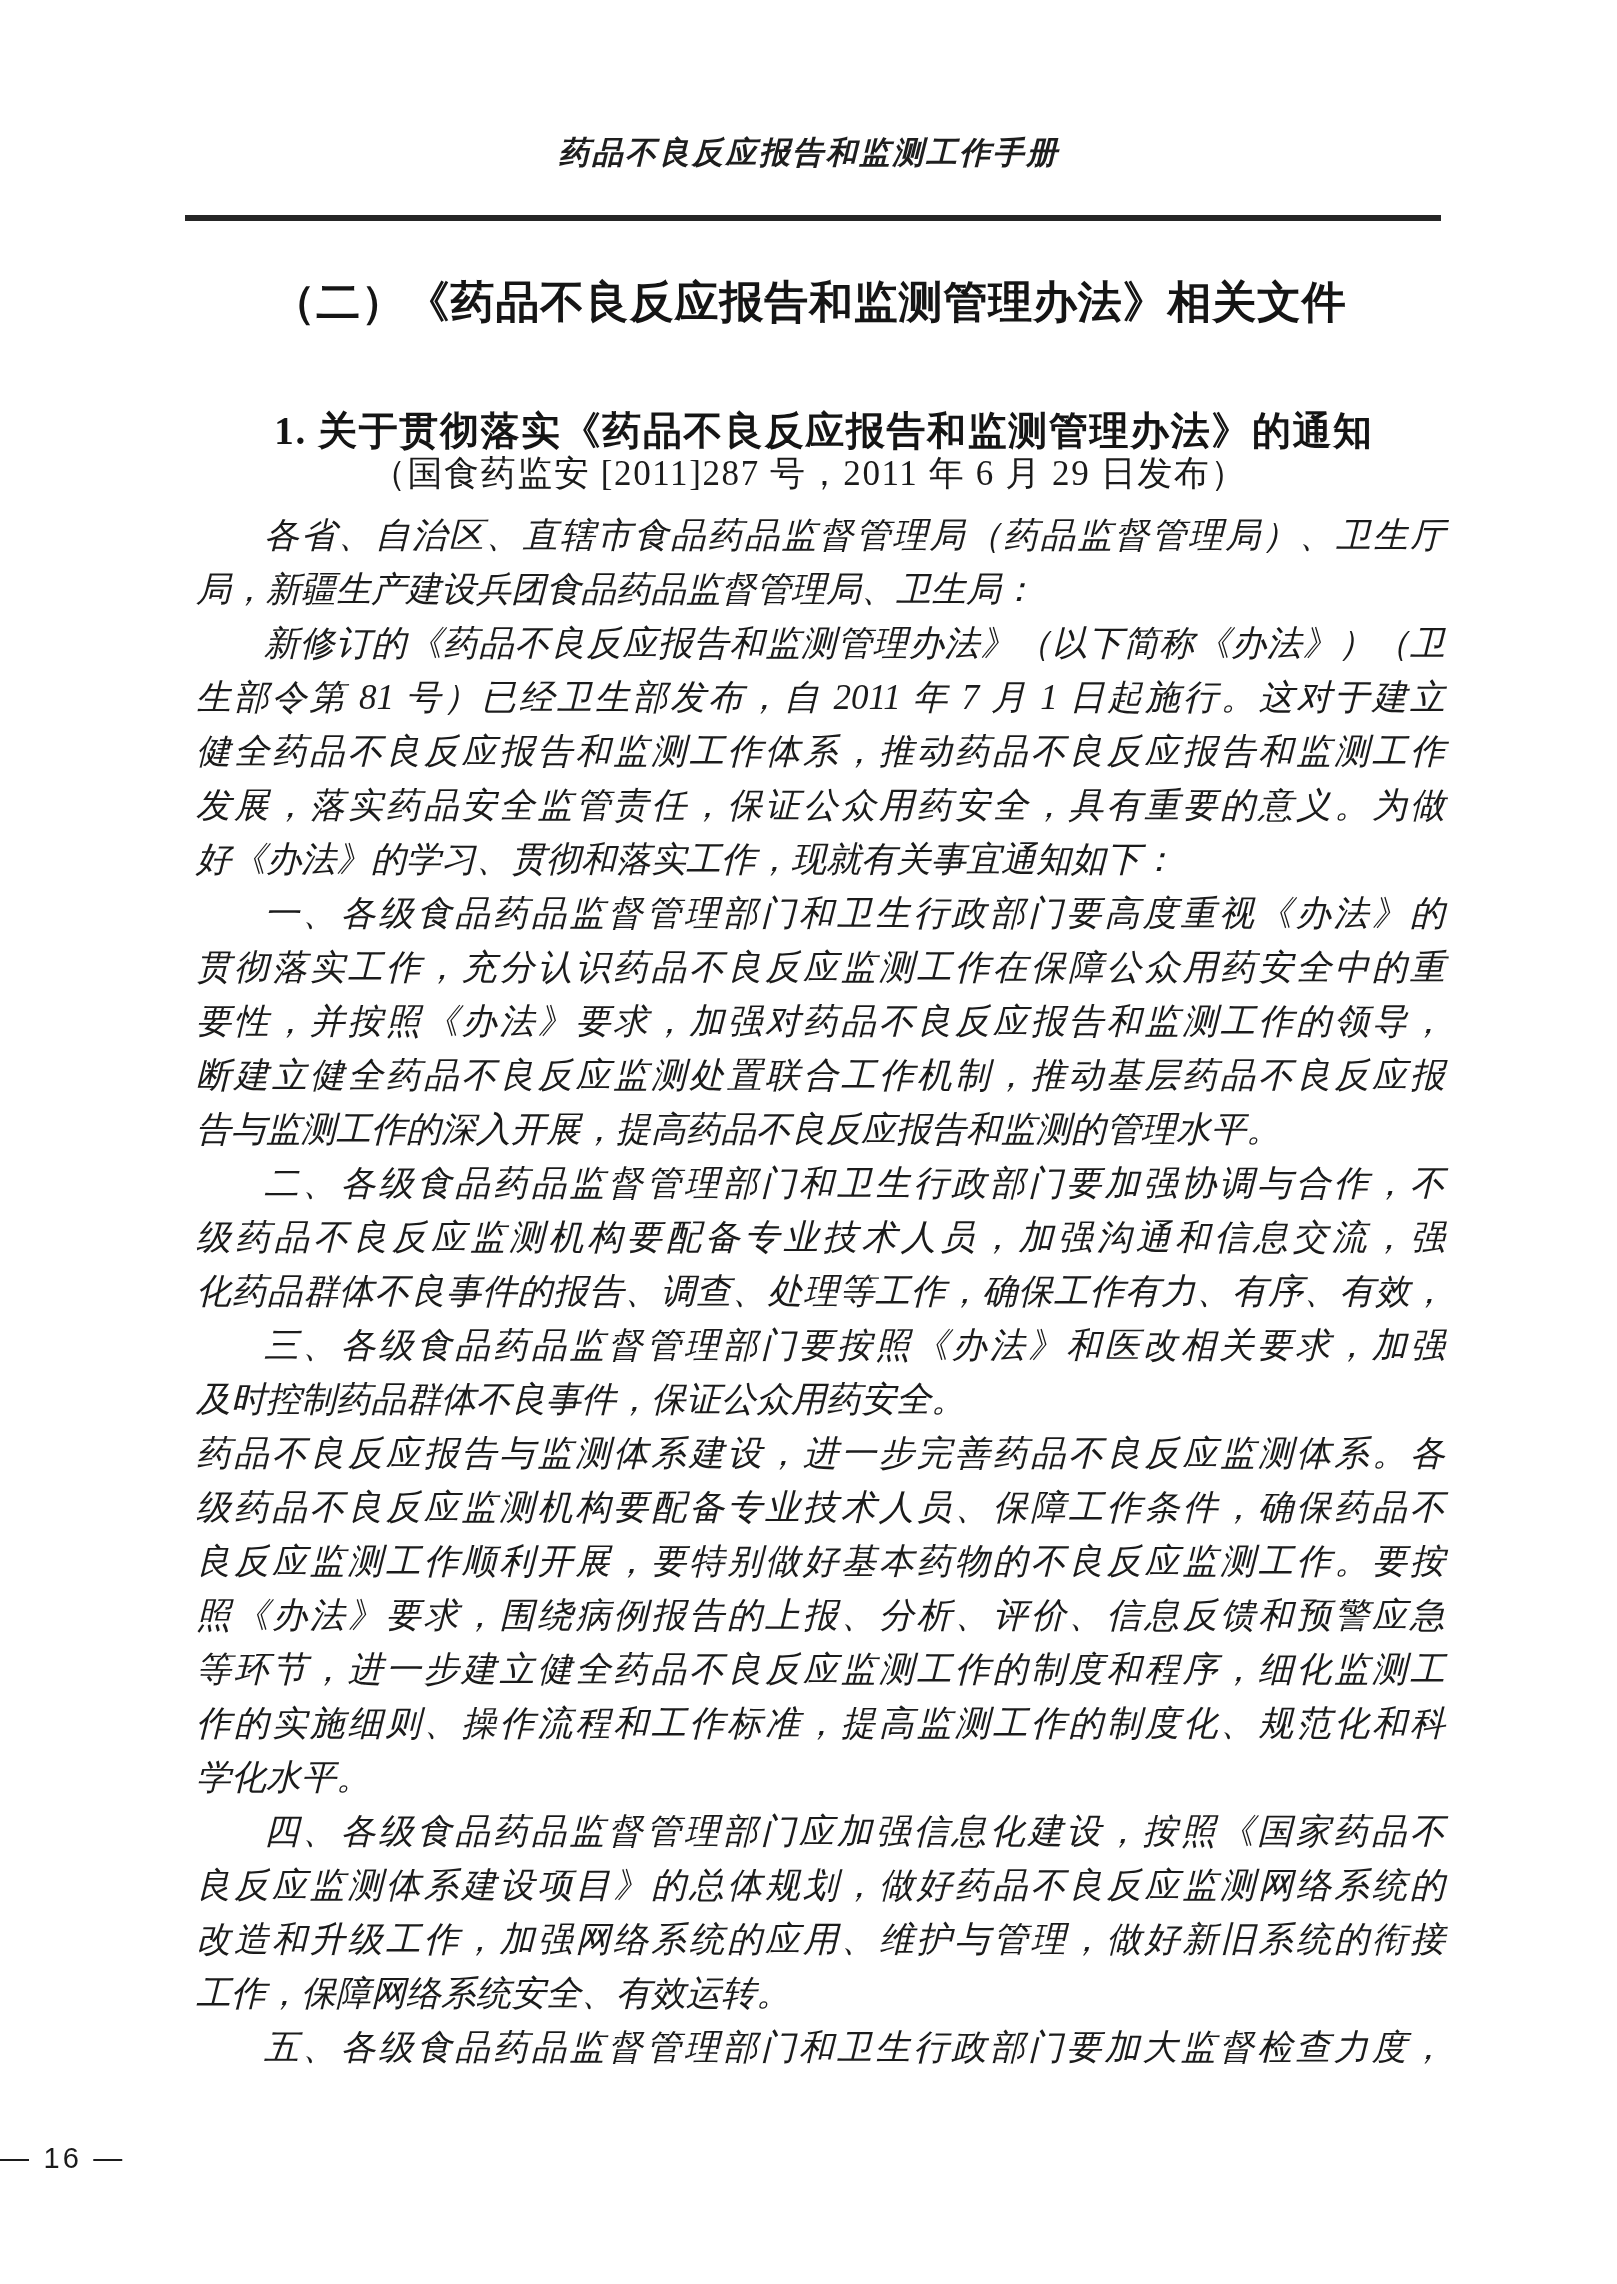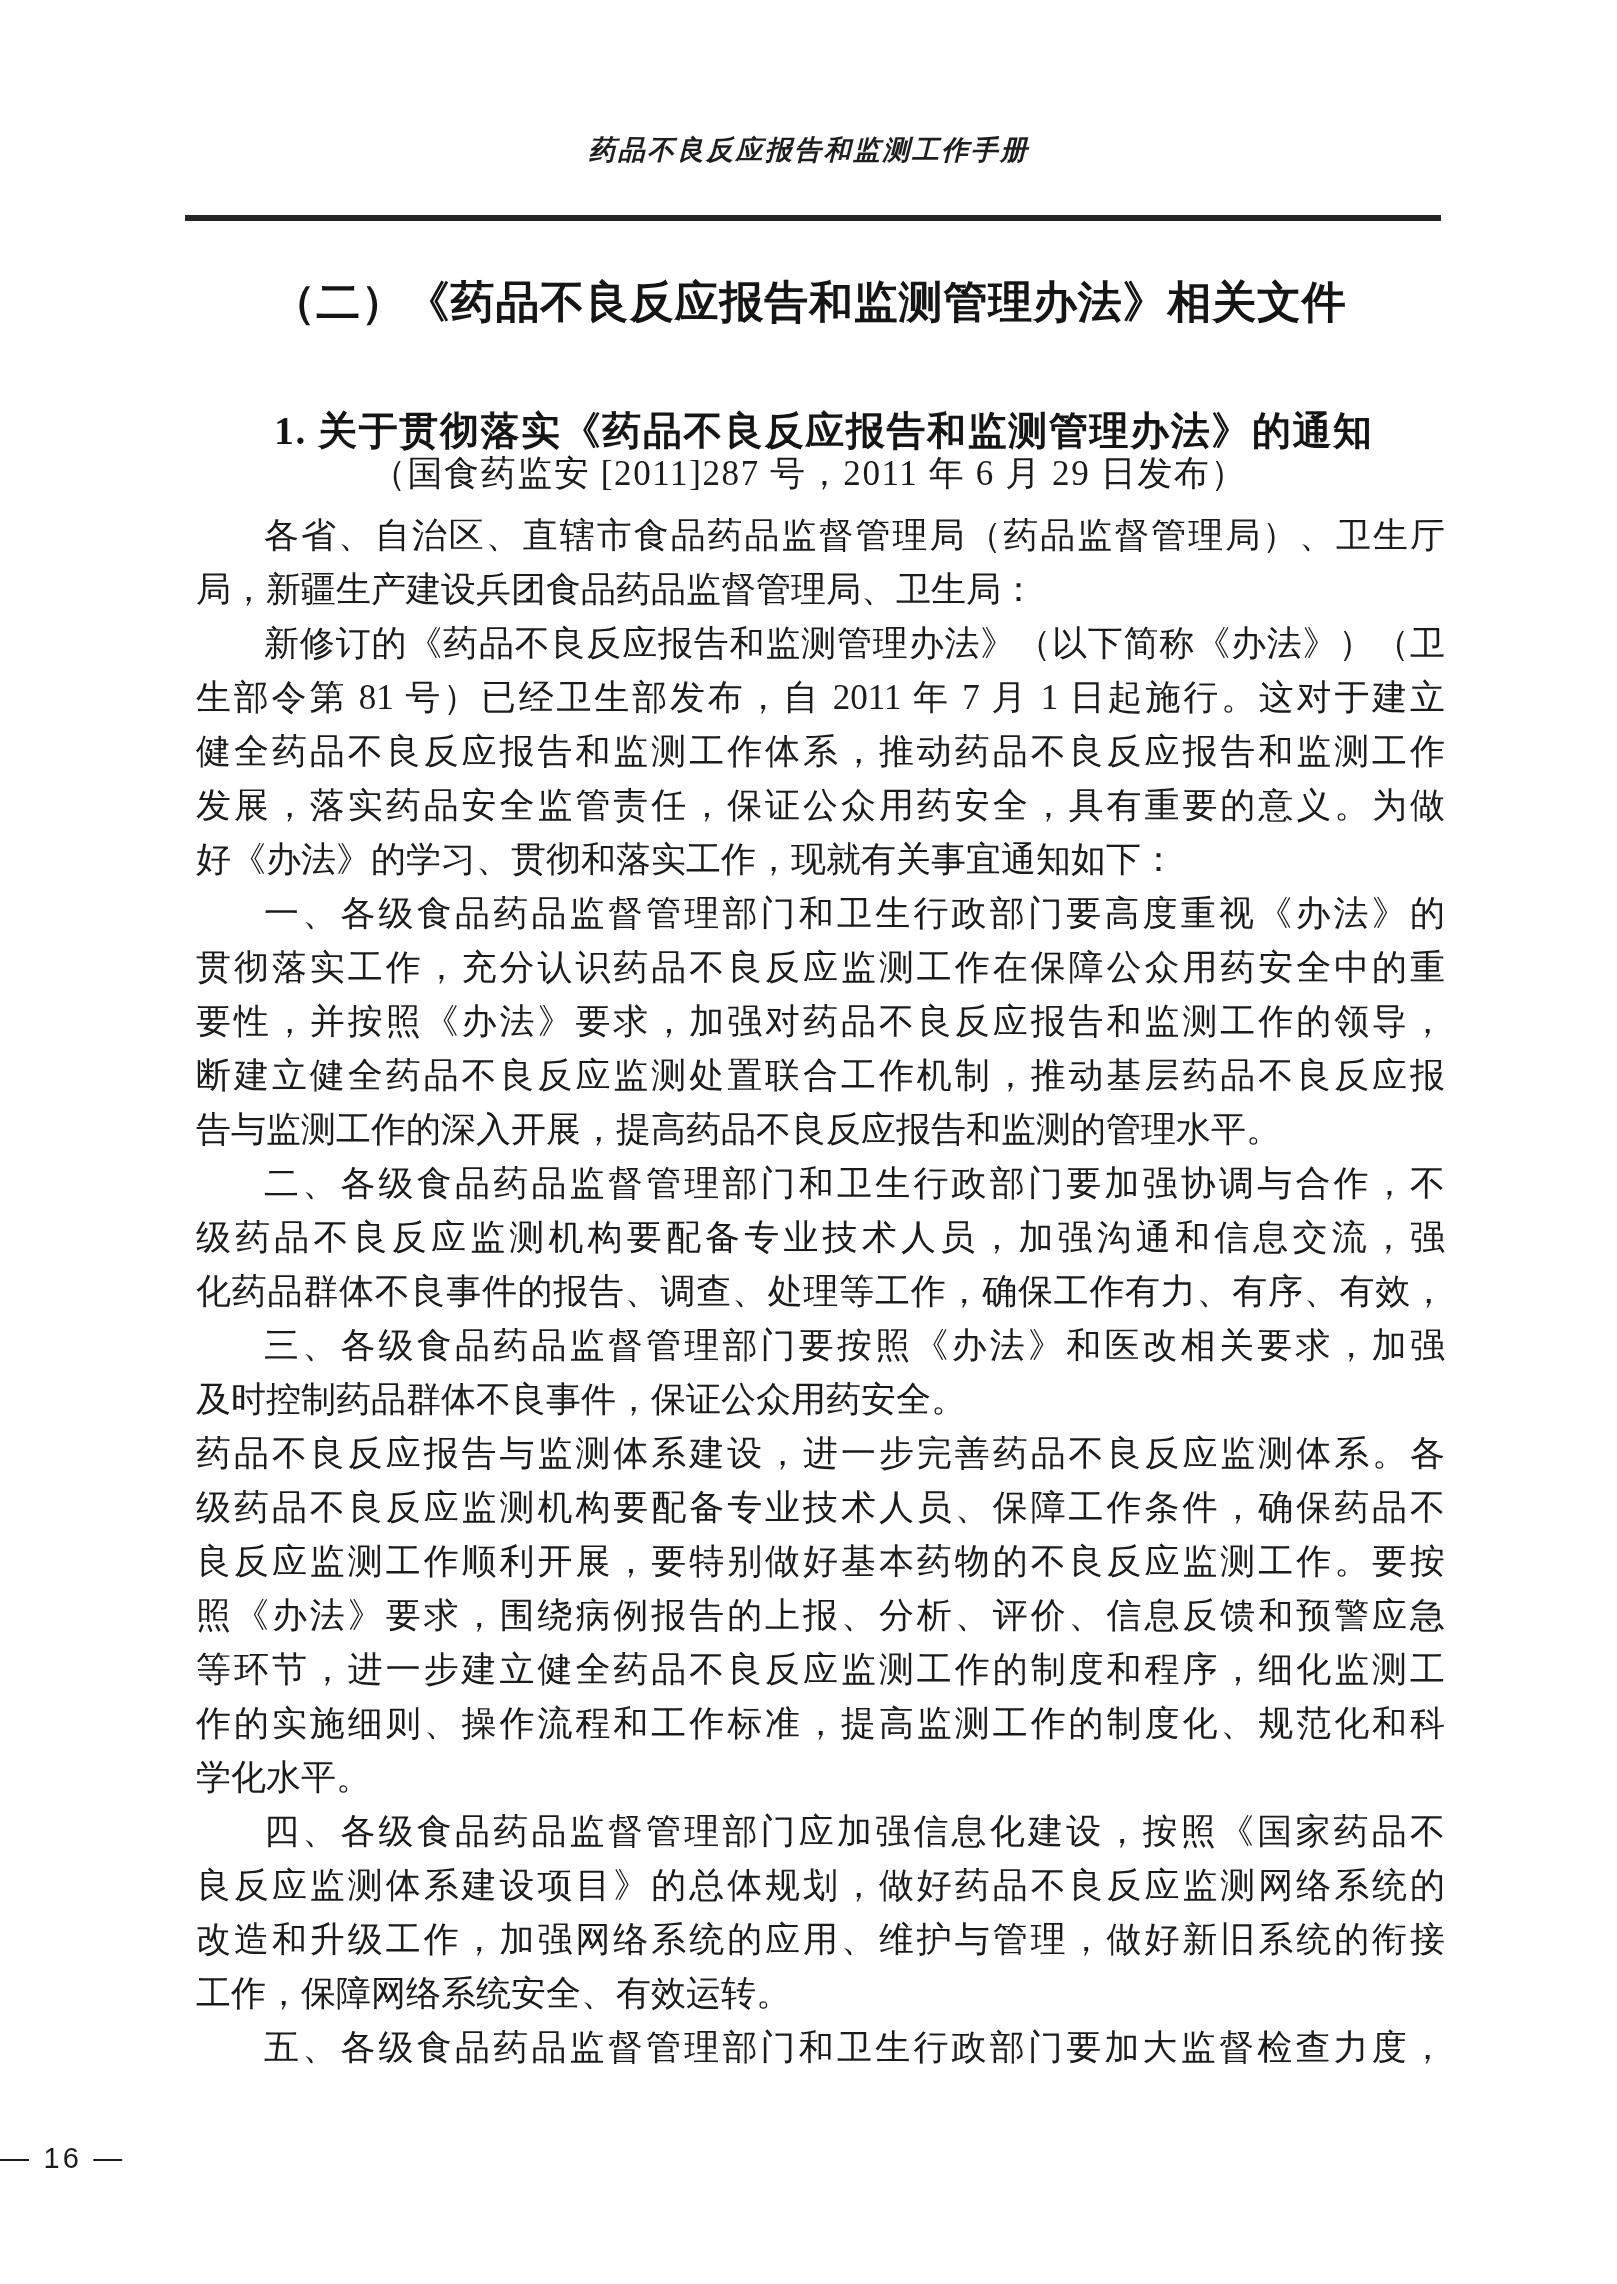--- a/index.html
+++ b/index.html
@@ -15,21 +15,21 @@
   }
   .running-header {
     position: absolute;
     top: 135px;
     left: 0;
     width: 100%;
     text-align: center;
     font-family: "Liberation Sans", "DejaVu Sans", sans-serif;
     font-style: italic;
     font-weight: bold;
-    font-size: 27px;
+    font-size: 31px;
     letter-spacing: 2.4px;
     line-height: 1.15;
     color: #1e1e1e;
   }
   .header-rule {
     position: absolute;
     top: 215px;
     left: 185px;
     width: 1256px;
     height: 5.6px;
@@ -79,20 +79,21 @@
     left: 196px;
     width: 1249px;
     font-size: 35px;
     line-height: 54px;
     text-align: justify;
     color: #1b1b1b;
   }
   .body-text .line {
     height: 54px;
     text-align: justify;
+    font-style: italic;
   }
   .body-text .line.fill { text-align-last: justify; }
   .body-text .line.first { text-indent: 68px; }
   .body-text .line.tight { letter-spacing: -1px; }
   .page-number {
     position: absolute;
     top: 2142px;
     left: 0;
     width: 100%;
     text-align: left;

